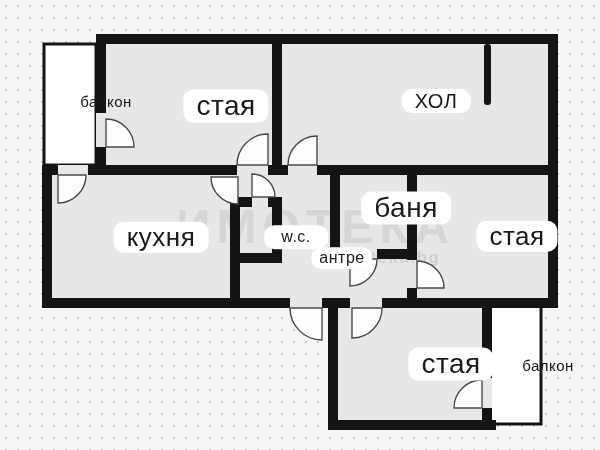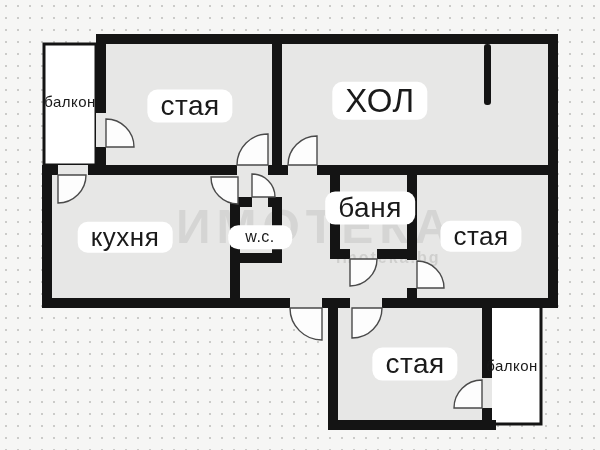--- a/index.html
+++ b/index.html
@@ -16,20 +16,21 @@
     font-family:"Liberation Sans", sans-serif;
   }
   .stage svg{position:absolute;left:0;top:0;}
   .lbl{
     position:absolute;
     transform:translate(-50%,-50%);
     color:#1a1a1a;
     white-space:nowrap;
     line-height:1.1;
     letter-spacing:0.5px;
+    margin-left:36px;
   }
   .box{
     background:#ffffff;
     border-radius:10px;
     padding:1px 13px;
   }
 </style>
 </head>
 <body>
 
@@ -99,21 +100,22 @@
       <path d="M350,259 L377,259 A27,27 0 0 1 350,286 Z"></path>
       <path d="M417,288 L417,261 A27,27 0 0 1 444,288 Z"></path>
       <path d="M322,308 L290,308 A32,32 0 0 0 322,340 Z"></path>
       <path d="M352,308 L382,308 A30,30 0 0 1 352,338 Z"></path>
       <path d="M482,408 L482,380 A28,28 0 0 0 454,408 Z"></path>
     </g>
   </svg>
 
   <div class="lbl" style="left:70px;top:102px;font-size:15px">балкон</div>
   <div class="lbl box" style="left:190px;top:106px;font-size:28px">стая</div>
-  <div class="lbl box" style="left:380px;top:101px;font-size:33px">ХОЛ</div>
+  <div class="lbl box" style="left:400px;top:101px;font-size:20px">ХОЛ</div>
   <div class="lbl box" style="left:125px;top:237px;font-size:26px">кухня</div>
   <div class="lbl box" style="left:260px;top:237px;font-size:16px;padding:3px 17px">w.c.</div>
   <div class="lbl box" style="left:370px;top:208px;font-size:28px">баня</div>
+  <div class="lbl box" style="left:306px;top:258px;font-size:16px;padding:2px 8px">антре</div>
   <div class="lbl box" style="left:481px;top:236px;font-size:26px">стая</div>
   <div class="lbl box" style="left:415px;top:364px;font-size:28px">стая</div>
   <div class="lbl" style="left:512px;top:366px;font-size:15px">балкон</div>
 
 </div>
 
 </body></html>

